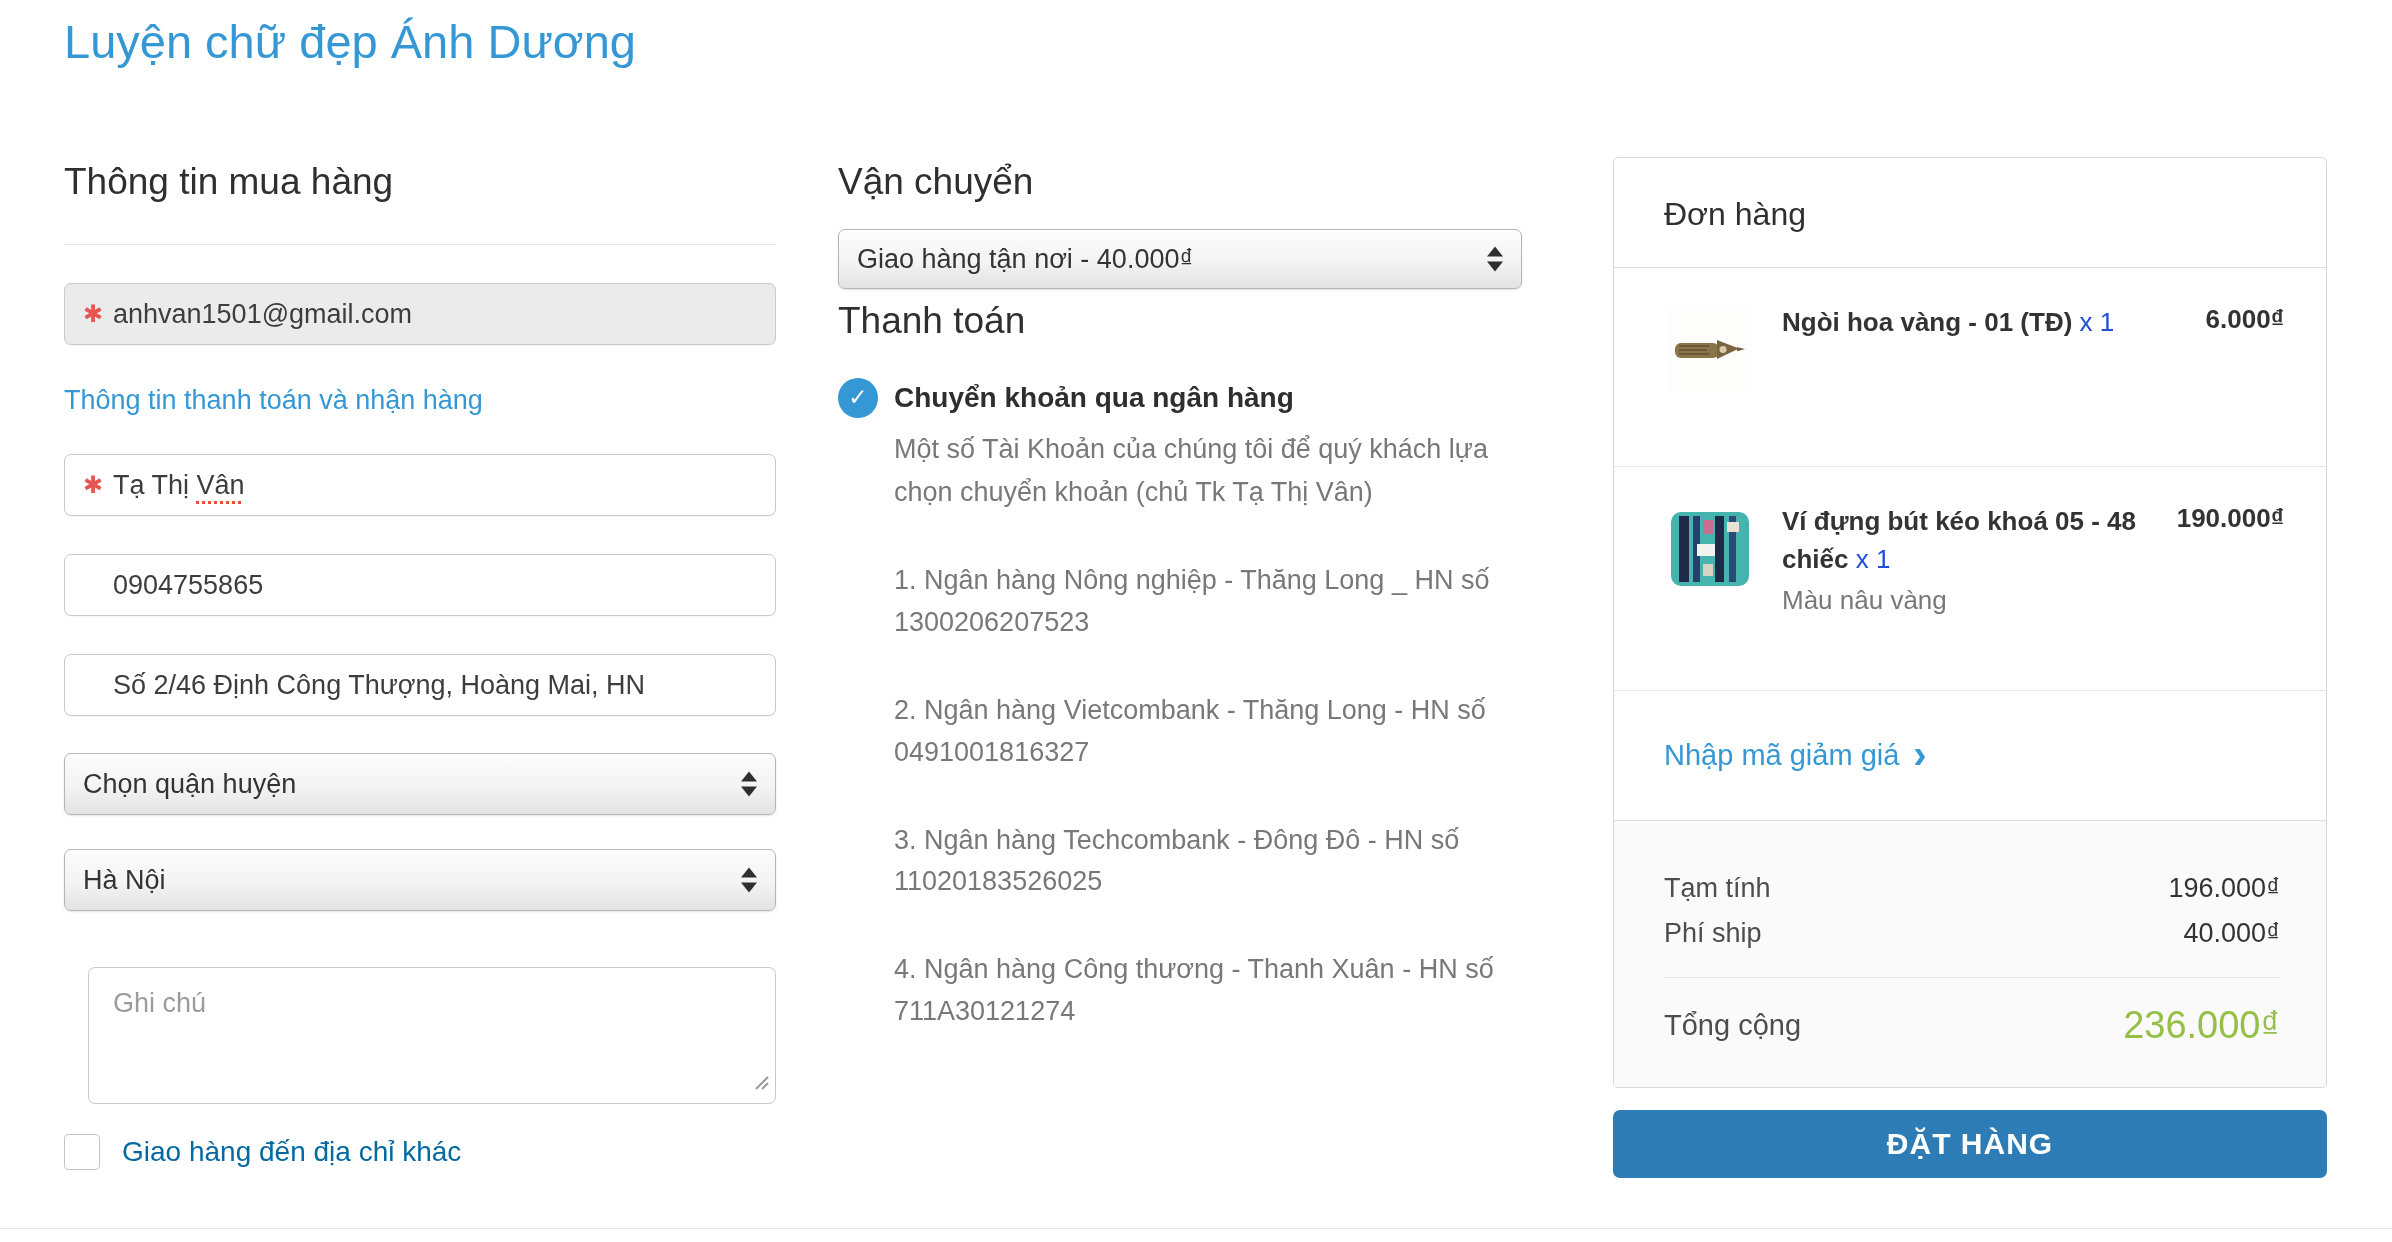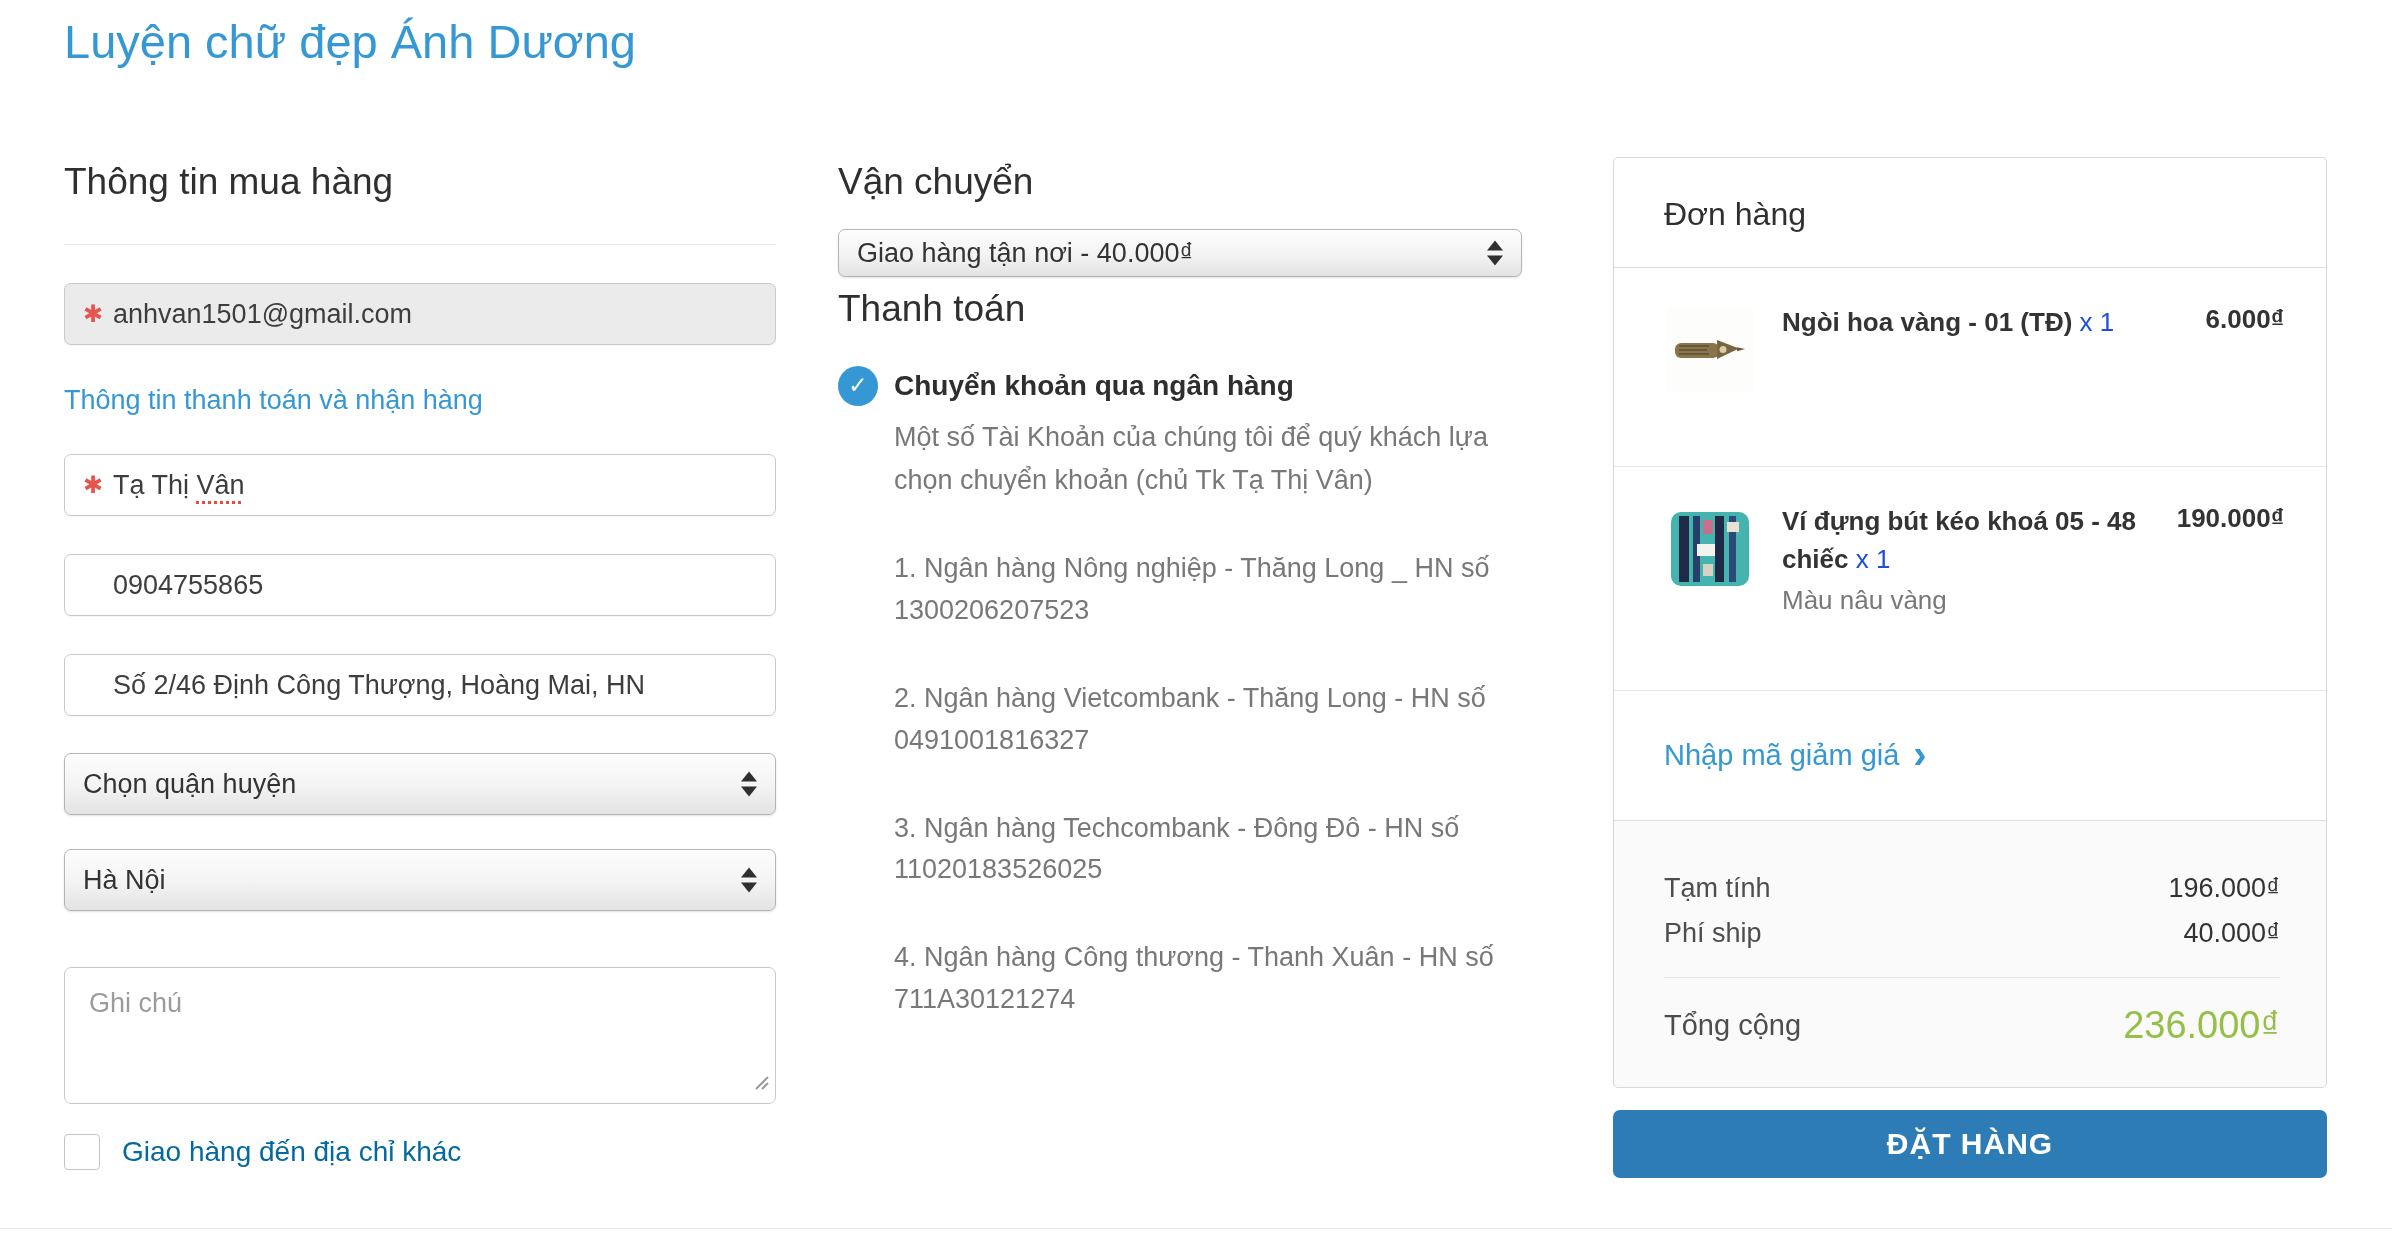--- a/index.html
+++ b/index.html
@@ -36,29 +36,29 @@
              background:linear-gradient(180deg,#fdfdfd 0%,#f3f3f3 55%,#e3e3e3 100%);
              display:flex;align-items:center;padding:0 52px 0 18px;font-size:27px;color:#333;
              box-shadow:inset 0 1px 0 #fff,0 1px 2px rgba(0,0,0,0.12);}
   .selectbox.first{margin-top:34px;}
   .arrows{position:absolute;right:18px;top:50%;transform:translateY(-50%);display:flex;flex-direction:column;gap:5px;}
   .arrows i{display:block;width:0;height:0;border-left:8px solid transparent;border-right:8px solid transparent;}
   .arrows i.up{border-bottom:10px solid #2f2f2f;}
   .arrows i.down{border-top:10px solid #2f2f2f;}
 
   .notebox{position:relative;margin-top:56px;height:137px;border:1px solid #c9c9c9;border-radius:7px;background:#fff;
-           padding:20px 24px;font-size:27px;color:#9b9b9b;}
+           padding:20px 24px;font-size:27px;color:#9b9b9b;margin-left:24px;}
   .resize-corner{position:absolute;right:5px;bottom:5px;}
 
   .check-row{display:flex;align-items:center;margin-top:30px;gap:22px;}
   .checkbox{width:36px;height:36px;border:1px solid #c4c4c4;border-radius:4px;background:#fff;flex:0 0 auto;}
   .check-label{font-size:28px;color:#0369a1;}
 
   
-  .ship-select{margin-top:25px;height:48px;}
+  .ship-select{margin-top:25px;height:60px;}
   .pay-heading{margin-top:64px;}
   .radio-row{display:flex;align-items:center;gap:16px;margin-top:34px;}
   .radio-on{width:40px;height:40px;border-radius:50%;background:var(--accent);color:#fff;display:flex;
             align-items:center;justify-content:center;font-size:23px;font-weight:bold;flex:0 0 auto;}
   .radio-label{font-size:28px;font-weight:bold;color:#2e2e2e;}
   .pay-desc{margin:10px 0 0 56px;width:620px;font-size:27px;line-height:1.6;color:#787878;}
   .bank{margin:46px 0 0 56px;width:640px;font-size:27px;line-height:1.55;color:#787878;}
 
   
   .panel{border:1px solid #d8d8d8;border-radius:5px;background:#fff;}

